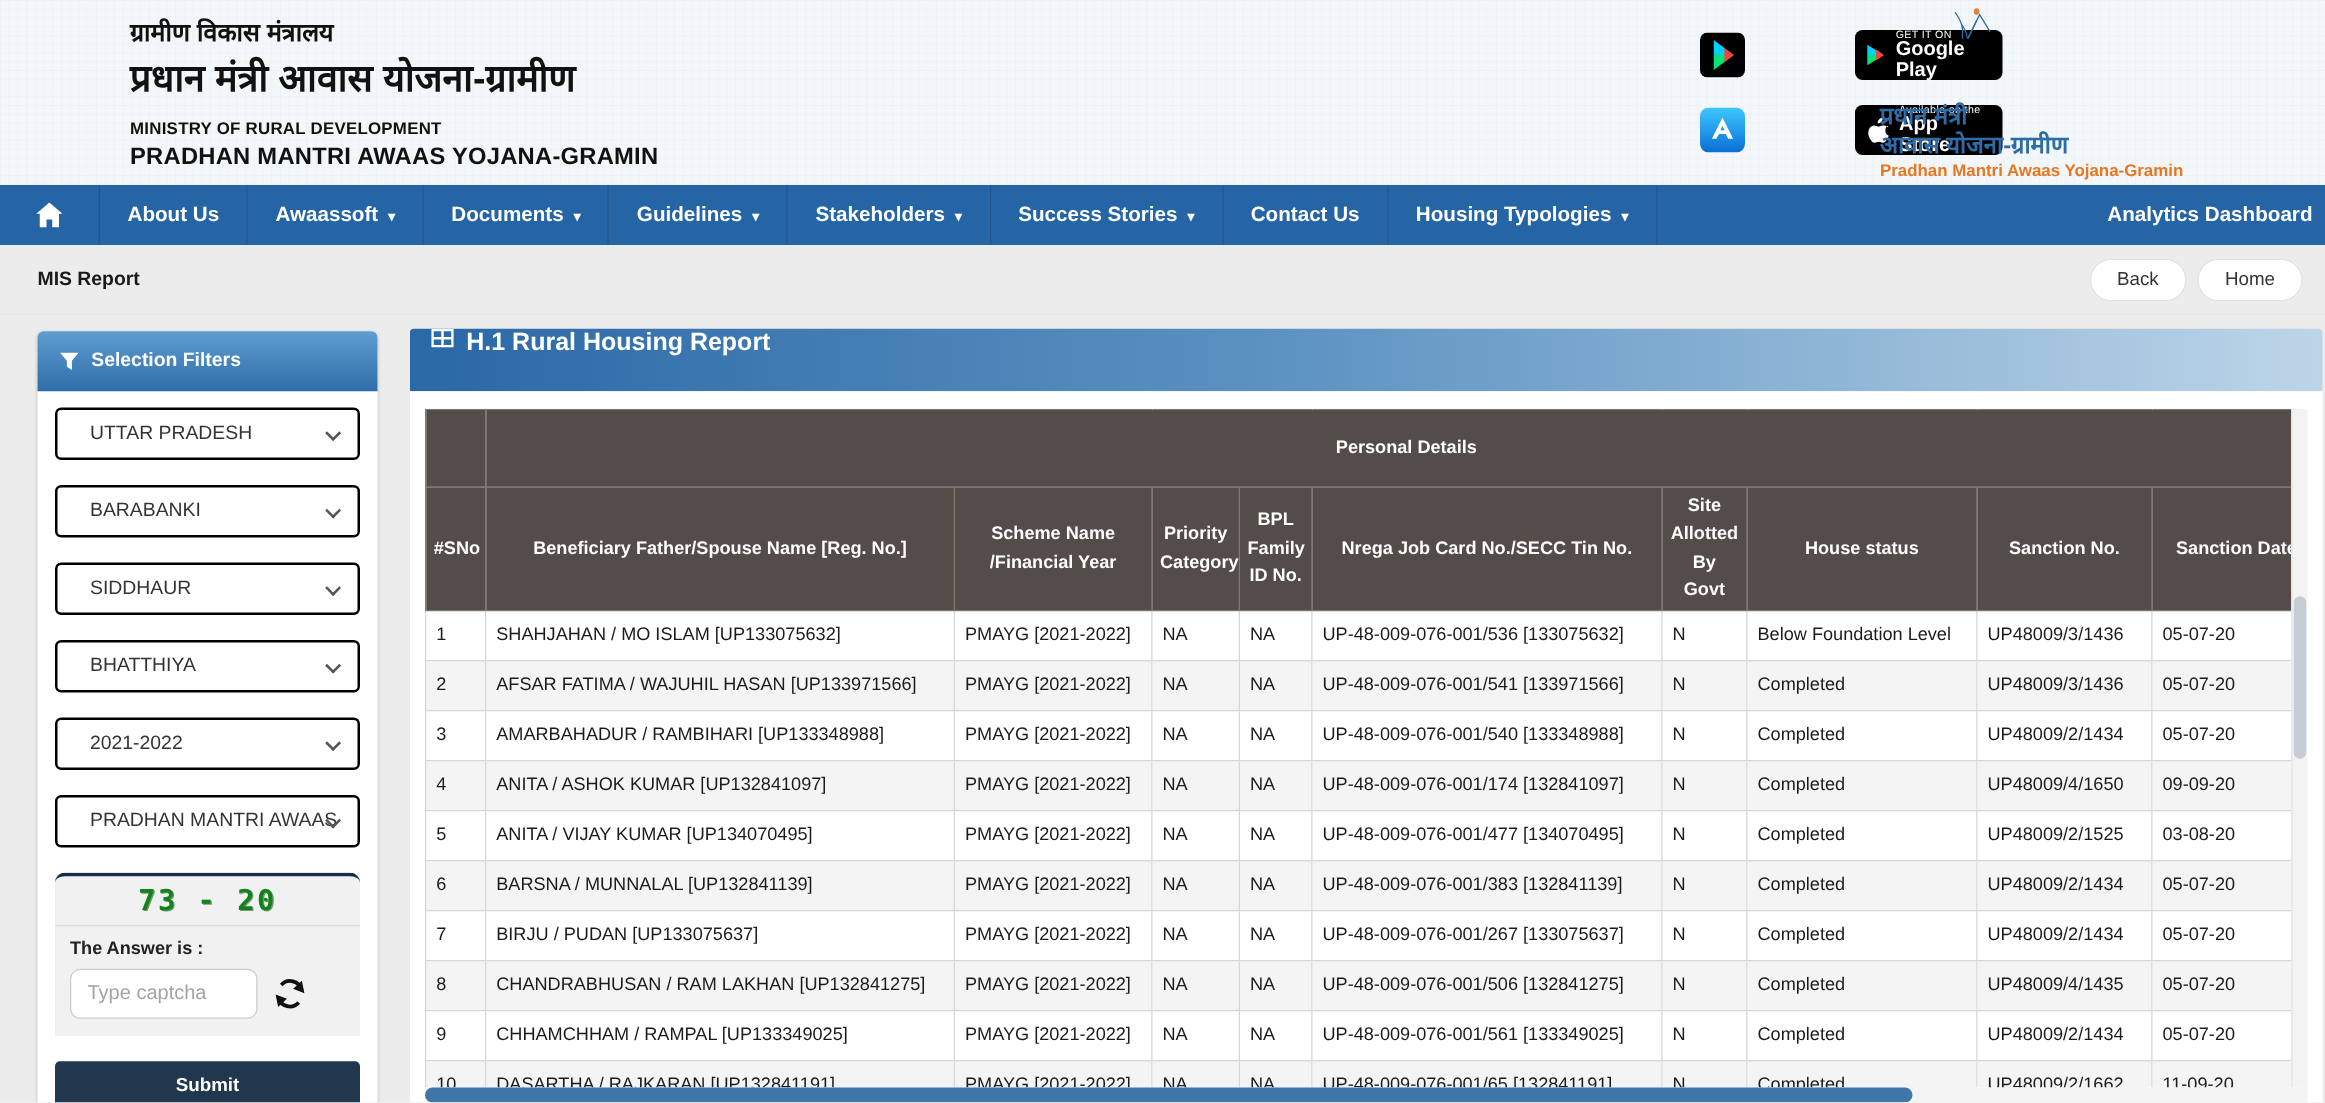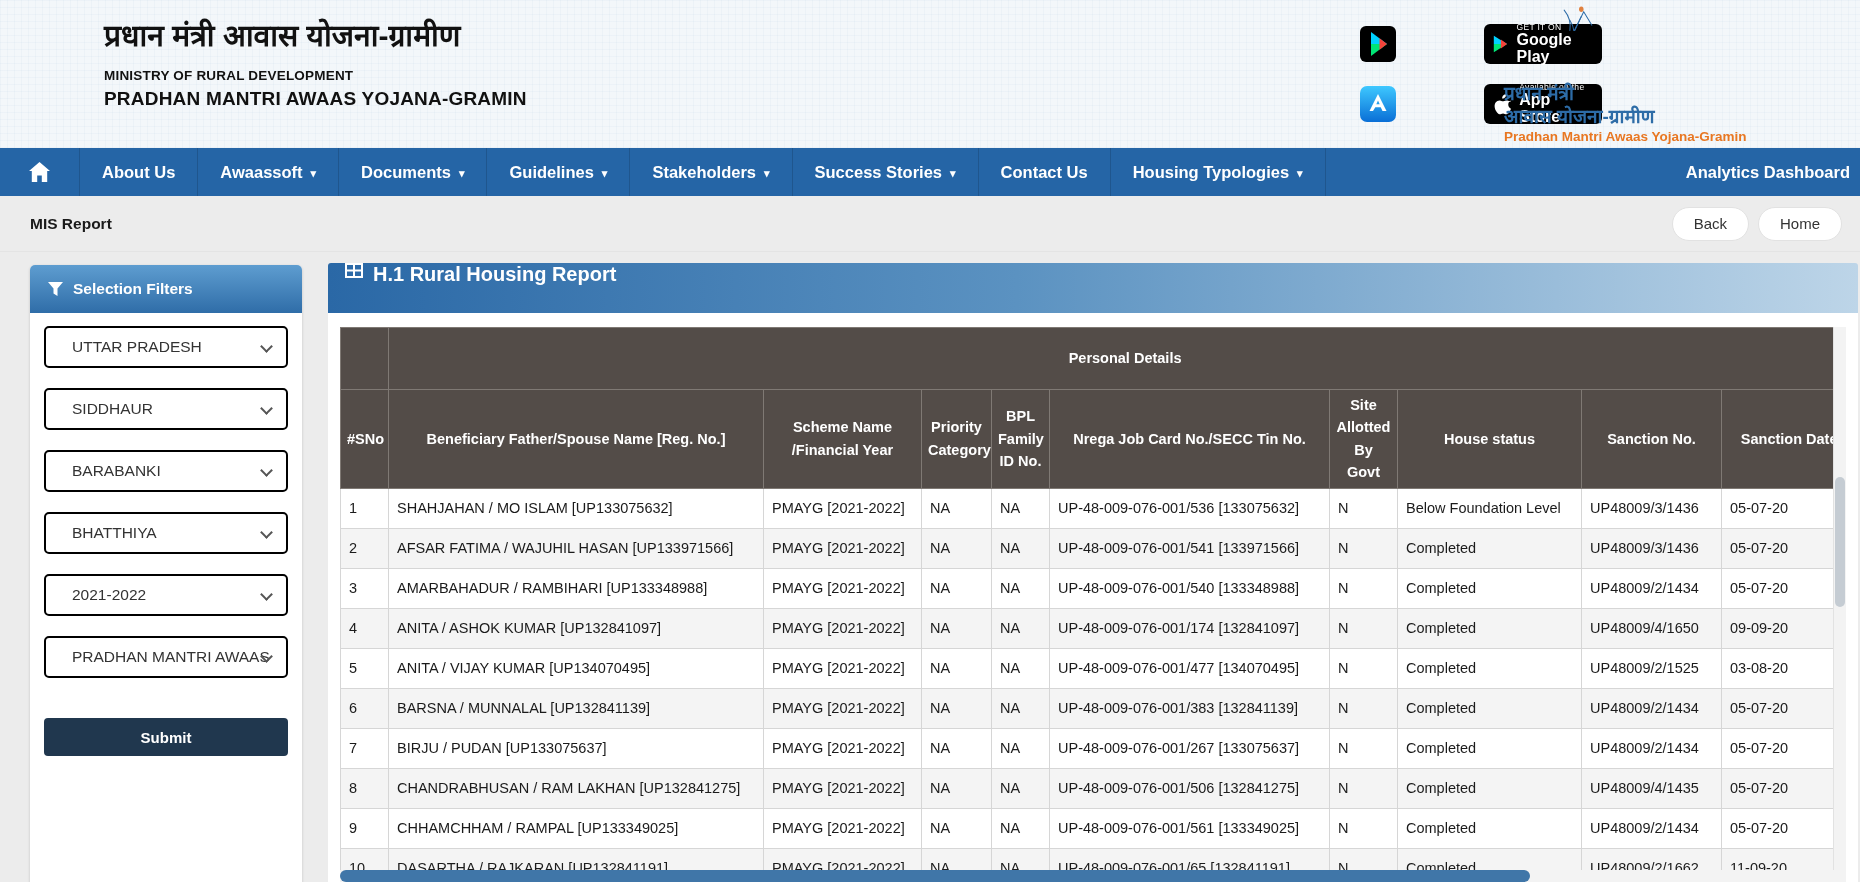--- a/index.html
+++ b/index.html
@@ -113,20 +113,21 @@
     border-radius:6px; cursor:grab; }
 </style>
 </head>
 <body>
 
 <div class="page">
 
   <header class="site-header">
 
     <div class="head-titles">
+      <div class="t-hi1">ग्रामीण विकास मंत्रालय</div>
       <div class="t-hi2">प्रधान मंत्री आवास योजना-ग्रामीण</div>
       <div class="t-en1">MINISTRY OF RURAL DEVELOPMENT</div>
       <div class="t-en2">PRADHAN MANTRI AWAAS YOJANA-GRAMIN</div>
     </div>
 
     <div class="store-icon gp-mini">
       <svg width="36" height="36" viewBox="0 0 36 36">
         <rect width="36" height="36" rx="6" fill="#000"></rect>
         <polygon points="11,6 11,18 27,18" fill="#00d1ff"></polygon>
         <polygon points="11,30 11,18 27,18" fill="#00e676"></polygon>
@@ -242,41 +243,58 @@
       </svg>
       <span>Selection Filters</span>
     </div>
     <div class="filters-body">
       <div id="filter-selects">
           <div class="select-box">
             <span class="select-value">UTTAR PRADESH</span>
             <i class="chev"></i>
           </div>
           <div class="select-box">
+            <span class="select-value">BARABANKI</span>
+            <i class="chev"></i>
+          </div>
+          <div class="select-box">
             <span class="select-value">SIDDHAUR</span>
             <i class="chev"></i>
           </div>
           <div class="select-box">
-            <span class="select-value">BARABANKI</span>
-            <i class="chev"></i>
-          </div>
-          <div class="select-box">
             <span class="select-value">BHATTHIYA</span>
             <i class="chev"></i>
           </div>
           <div class="select-box">
             <span class="select-value">2021-2022</span>
             <i class="chev"></i>
           </div>
           <div class="select-box">
             <span class="select-value">PRADHAN MANTRI AWAAS</span>
             <i class="chev"></i>
           </div>
         </div>
 
+      <div class="captcha-panel">
+        <div class="captcha-challenge">73 - 20</div>
+        <div class="captcha-answer">
+          <label>The Answer is :</label>
+          <div class="answer-row">
+            <input class="captcha-input" type="text" placeholder="Type captcha" style="">
+            <button class="refresh-btn">
+              <svg width="26" height="26" viewBox="0 0 26 26">
+                <path d="M6 6 A9.5 9.5 0 0 1 22.3 10" fill="none" stroke="#111" stroke-width="3"></path>
+                <polygon points="22.5,2.5 24.5,12.5 15.5,9" fill="#111"></polygon>
+                <path d="M20 20 A9.5 9.5 0 0 1 3.7 16" fill="none" stroke="#111" stroke-width="3"></path>
+                <polygon points="3.5,23.5 1.5,13.5 10.5,17" fill="#111"></polygon>
+              </svg>
+            </button>
+          </div>
+        </div>
+      </div>
 
       <button class="submit-btn">Submit</button>
     </div>
   </aside>
 
   <section class="report">
     <div class="report-header">
       <svg width="18" height="15" viewBox="0 0 18 15">
         <path d="M1 1 h16 v13 H1 Z M9 1 v13 M1 7.5 h16" fill="none" stroke="#fff" stroke-width="2"></path>
       </svg>

